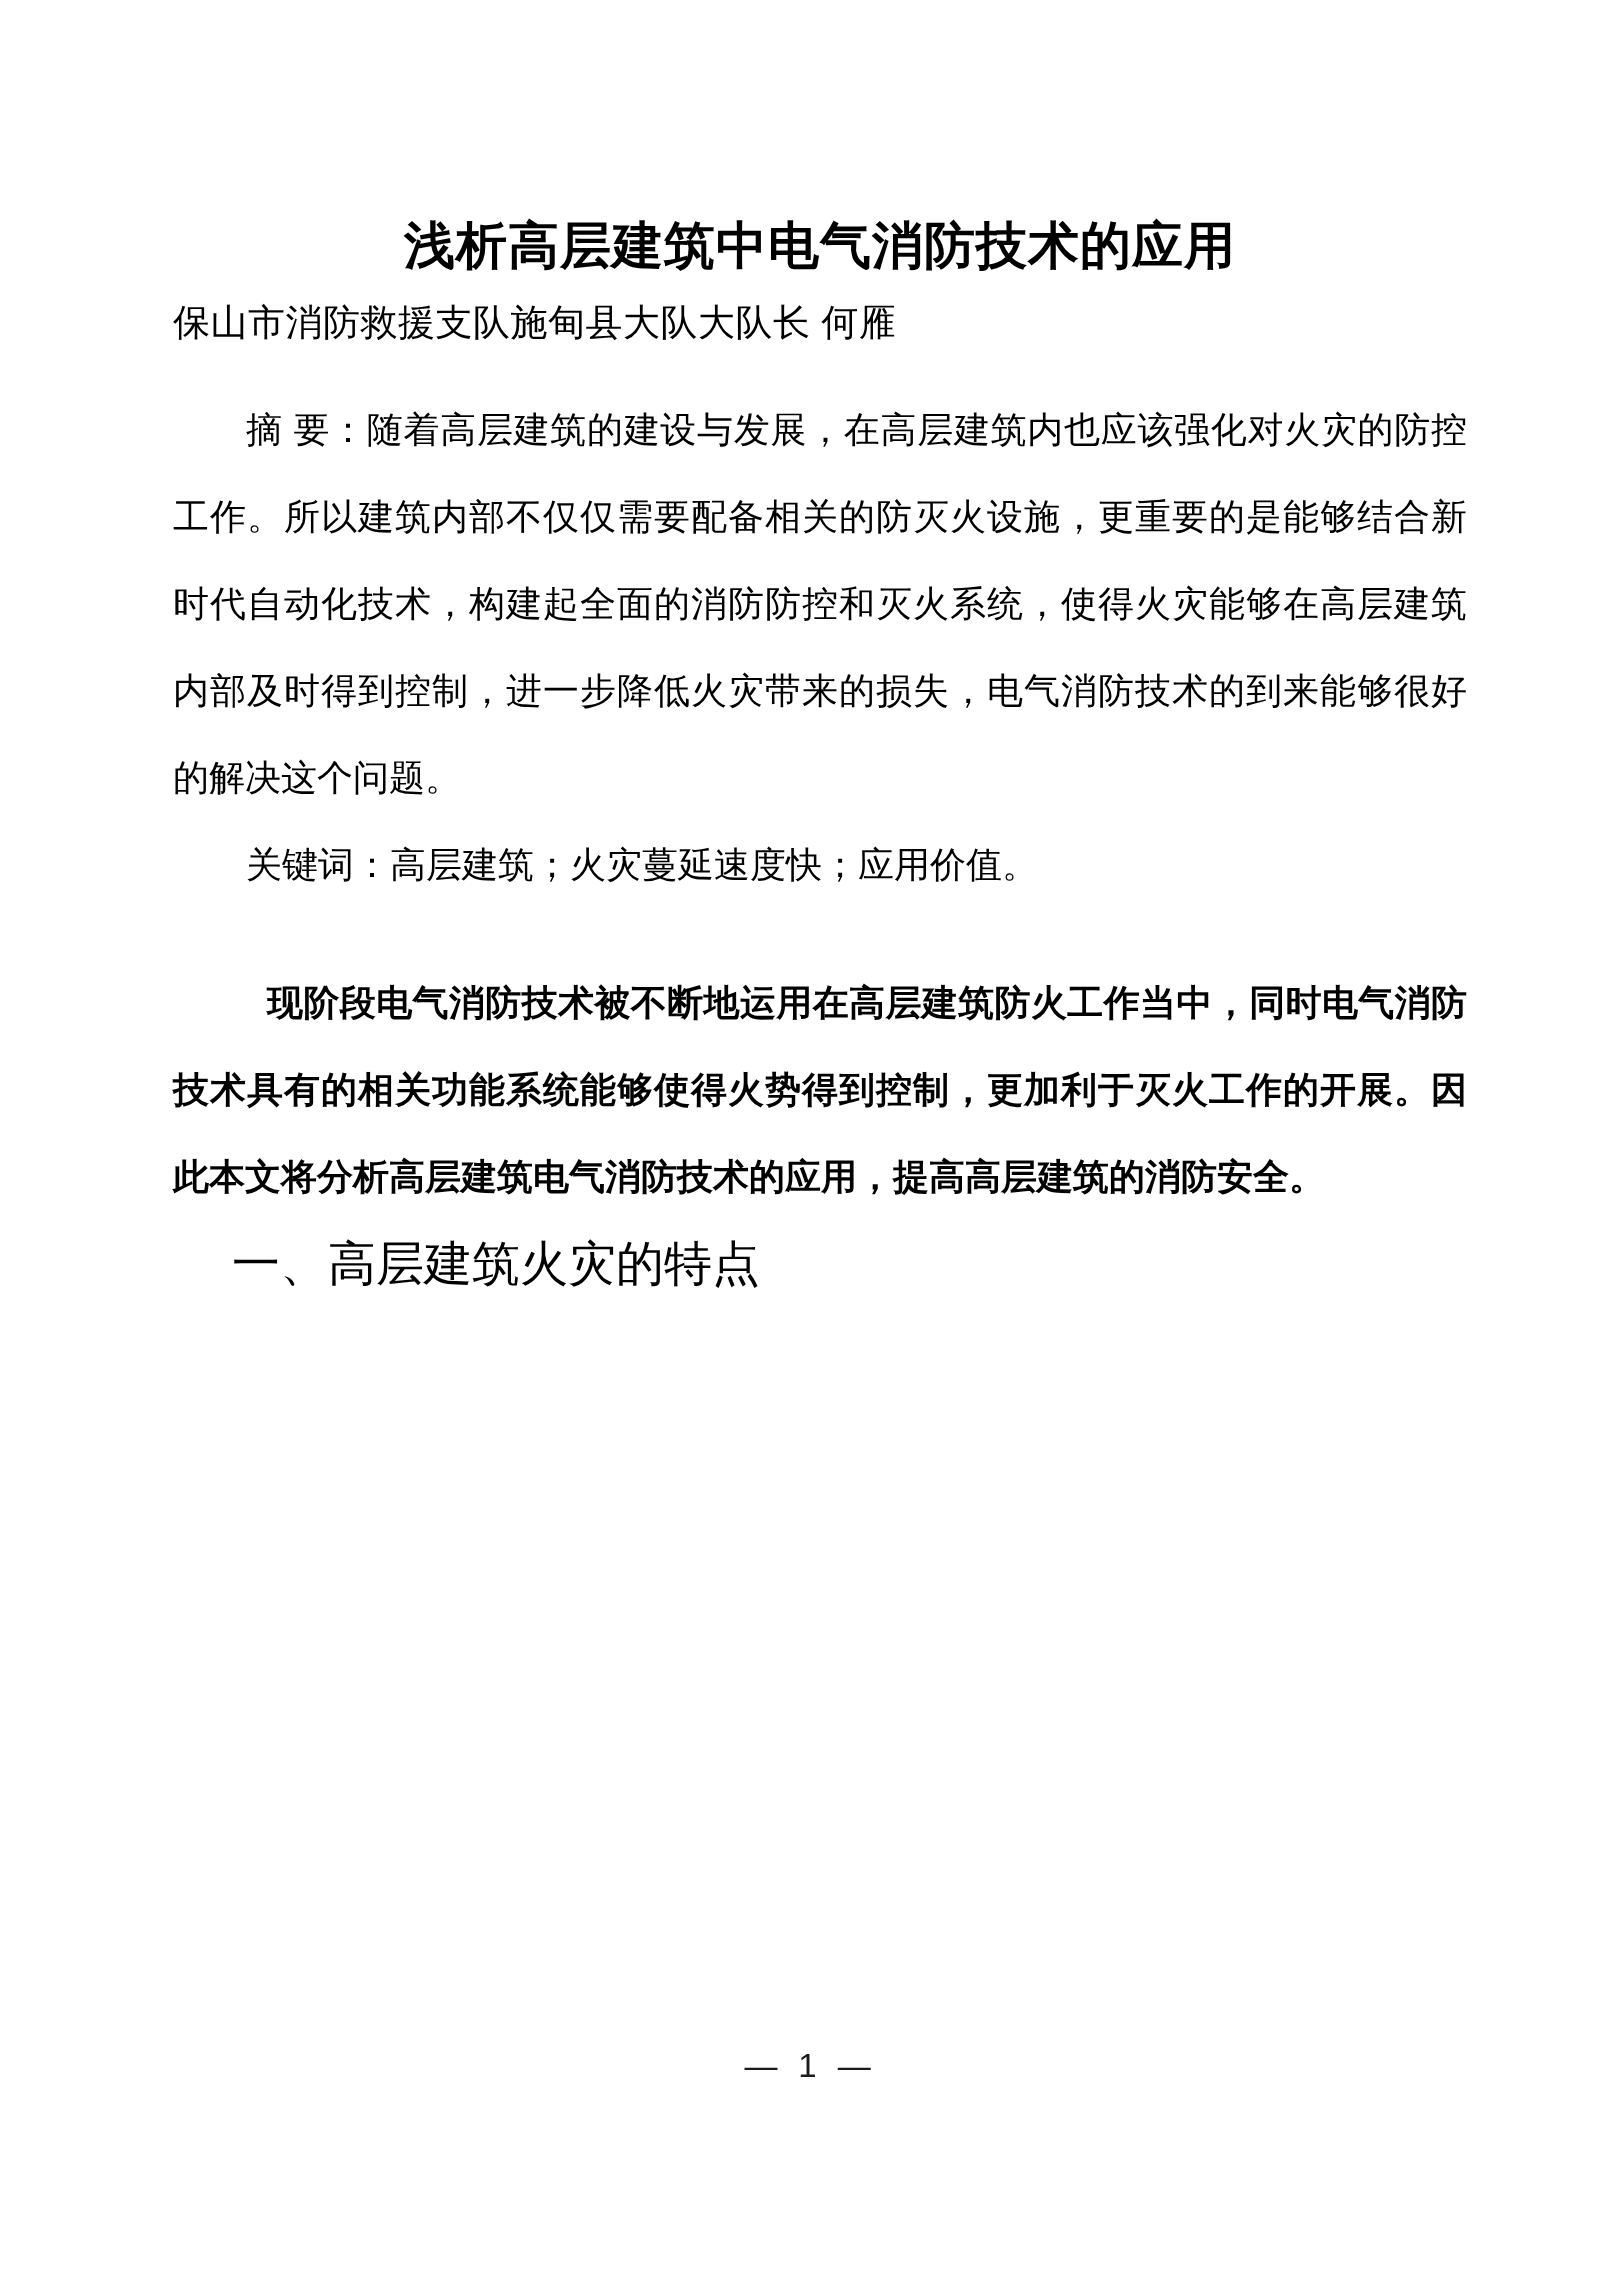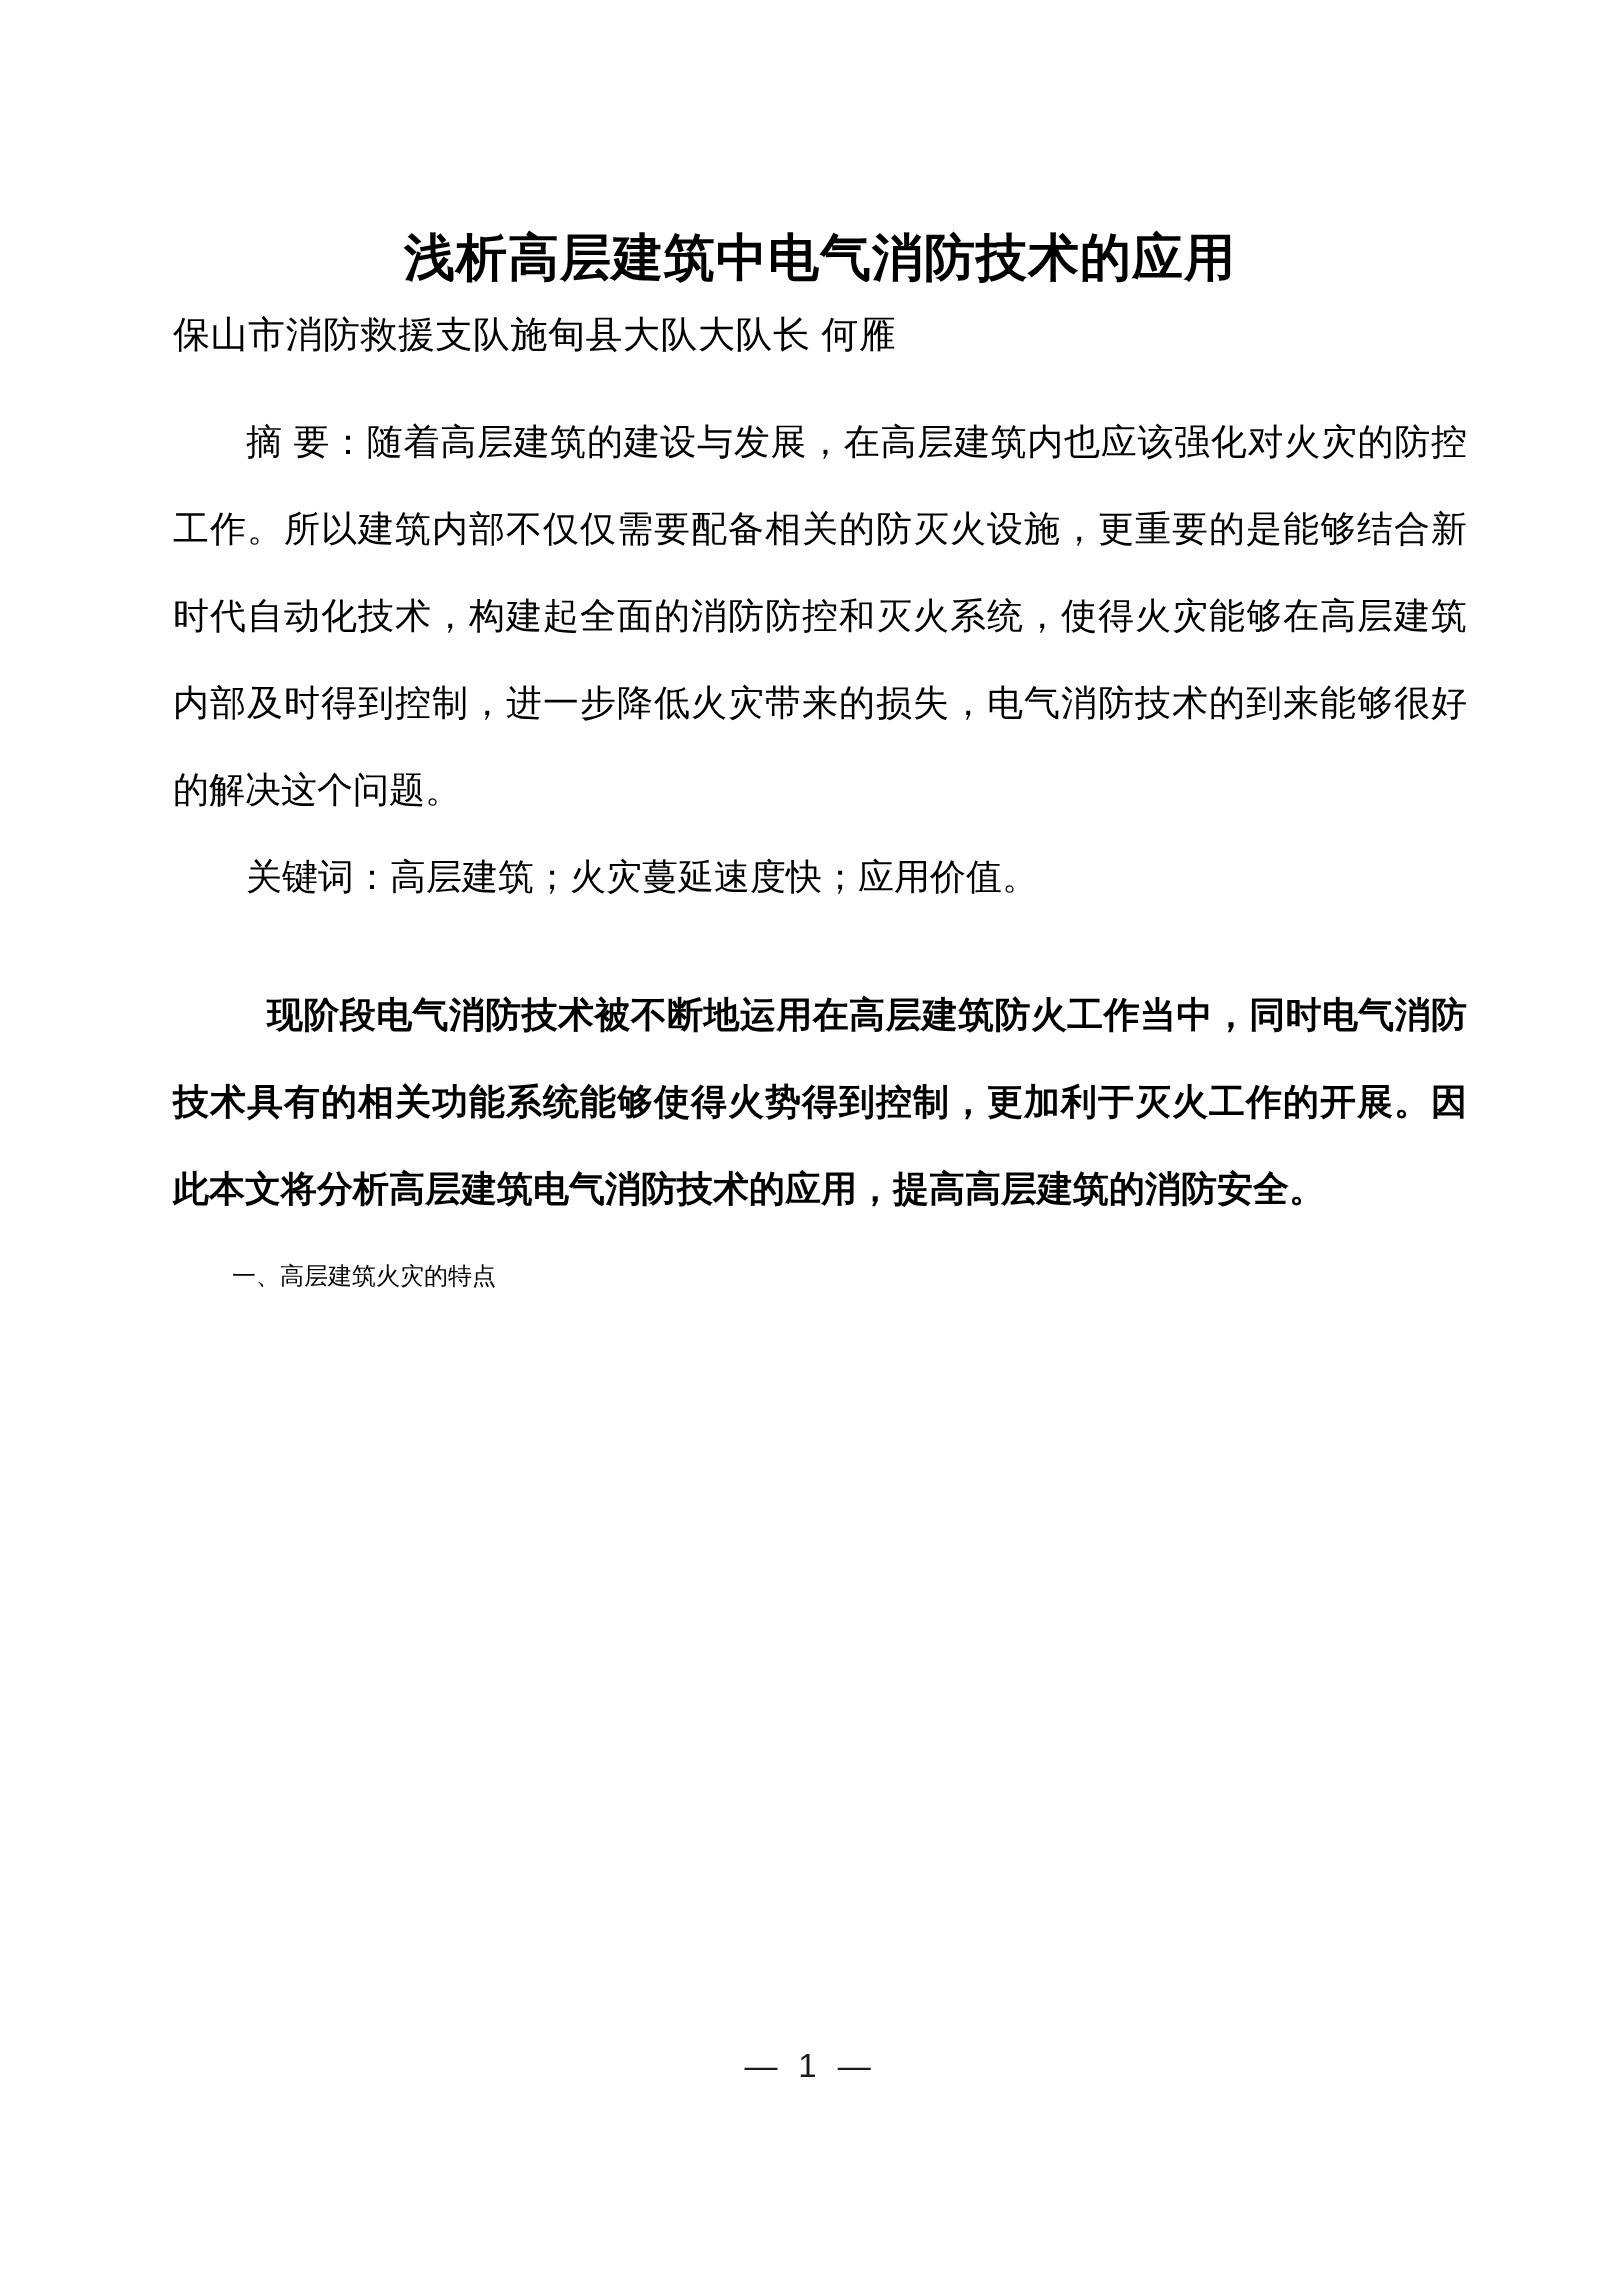--- a/index.html
+++ b/index.html
@@ -18,21 +18,21 @@
     width: 1621px;
     height: 2293px;
     margin: 0 auto;
     background: #ffffff;
     overflow: hidden;
     box-sizing: border-box;
   }
   .content {
     position: absolute;
     left: 173px;
-    top: 12px;
+    top: 0;
     width: 1294px;
   }
 
   
   .doc-title {
     margin: 0;
     padding-top: 214px;
     text-align: center;
     font-size: 51px;
     font-weight: bold;
@@ -67,21 +67,21 @@
   .para-keywords {
     text-indent: 73px;
   }
   .para-intro {
     padding-top: 51px;
     text-indent: 94px;
     font-weight: bold;
   }
   .heading-1 {
     margin: 0;
-    font-size: 24px;
+    font-size: 48px;
     line-height: 87px;
     font-weight: normal;
     text-indent: 59px;
     color: #000000;
   }
   .para-sub {
     text-indent: 59px;
   }
 
   

